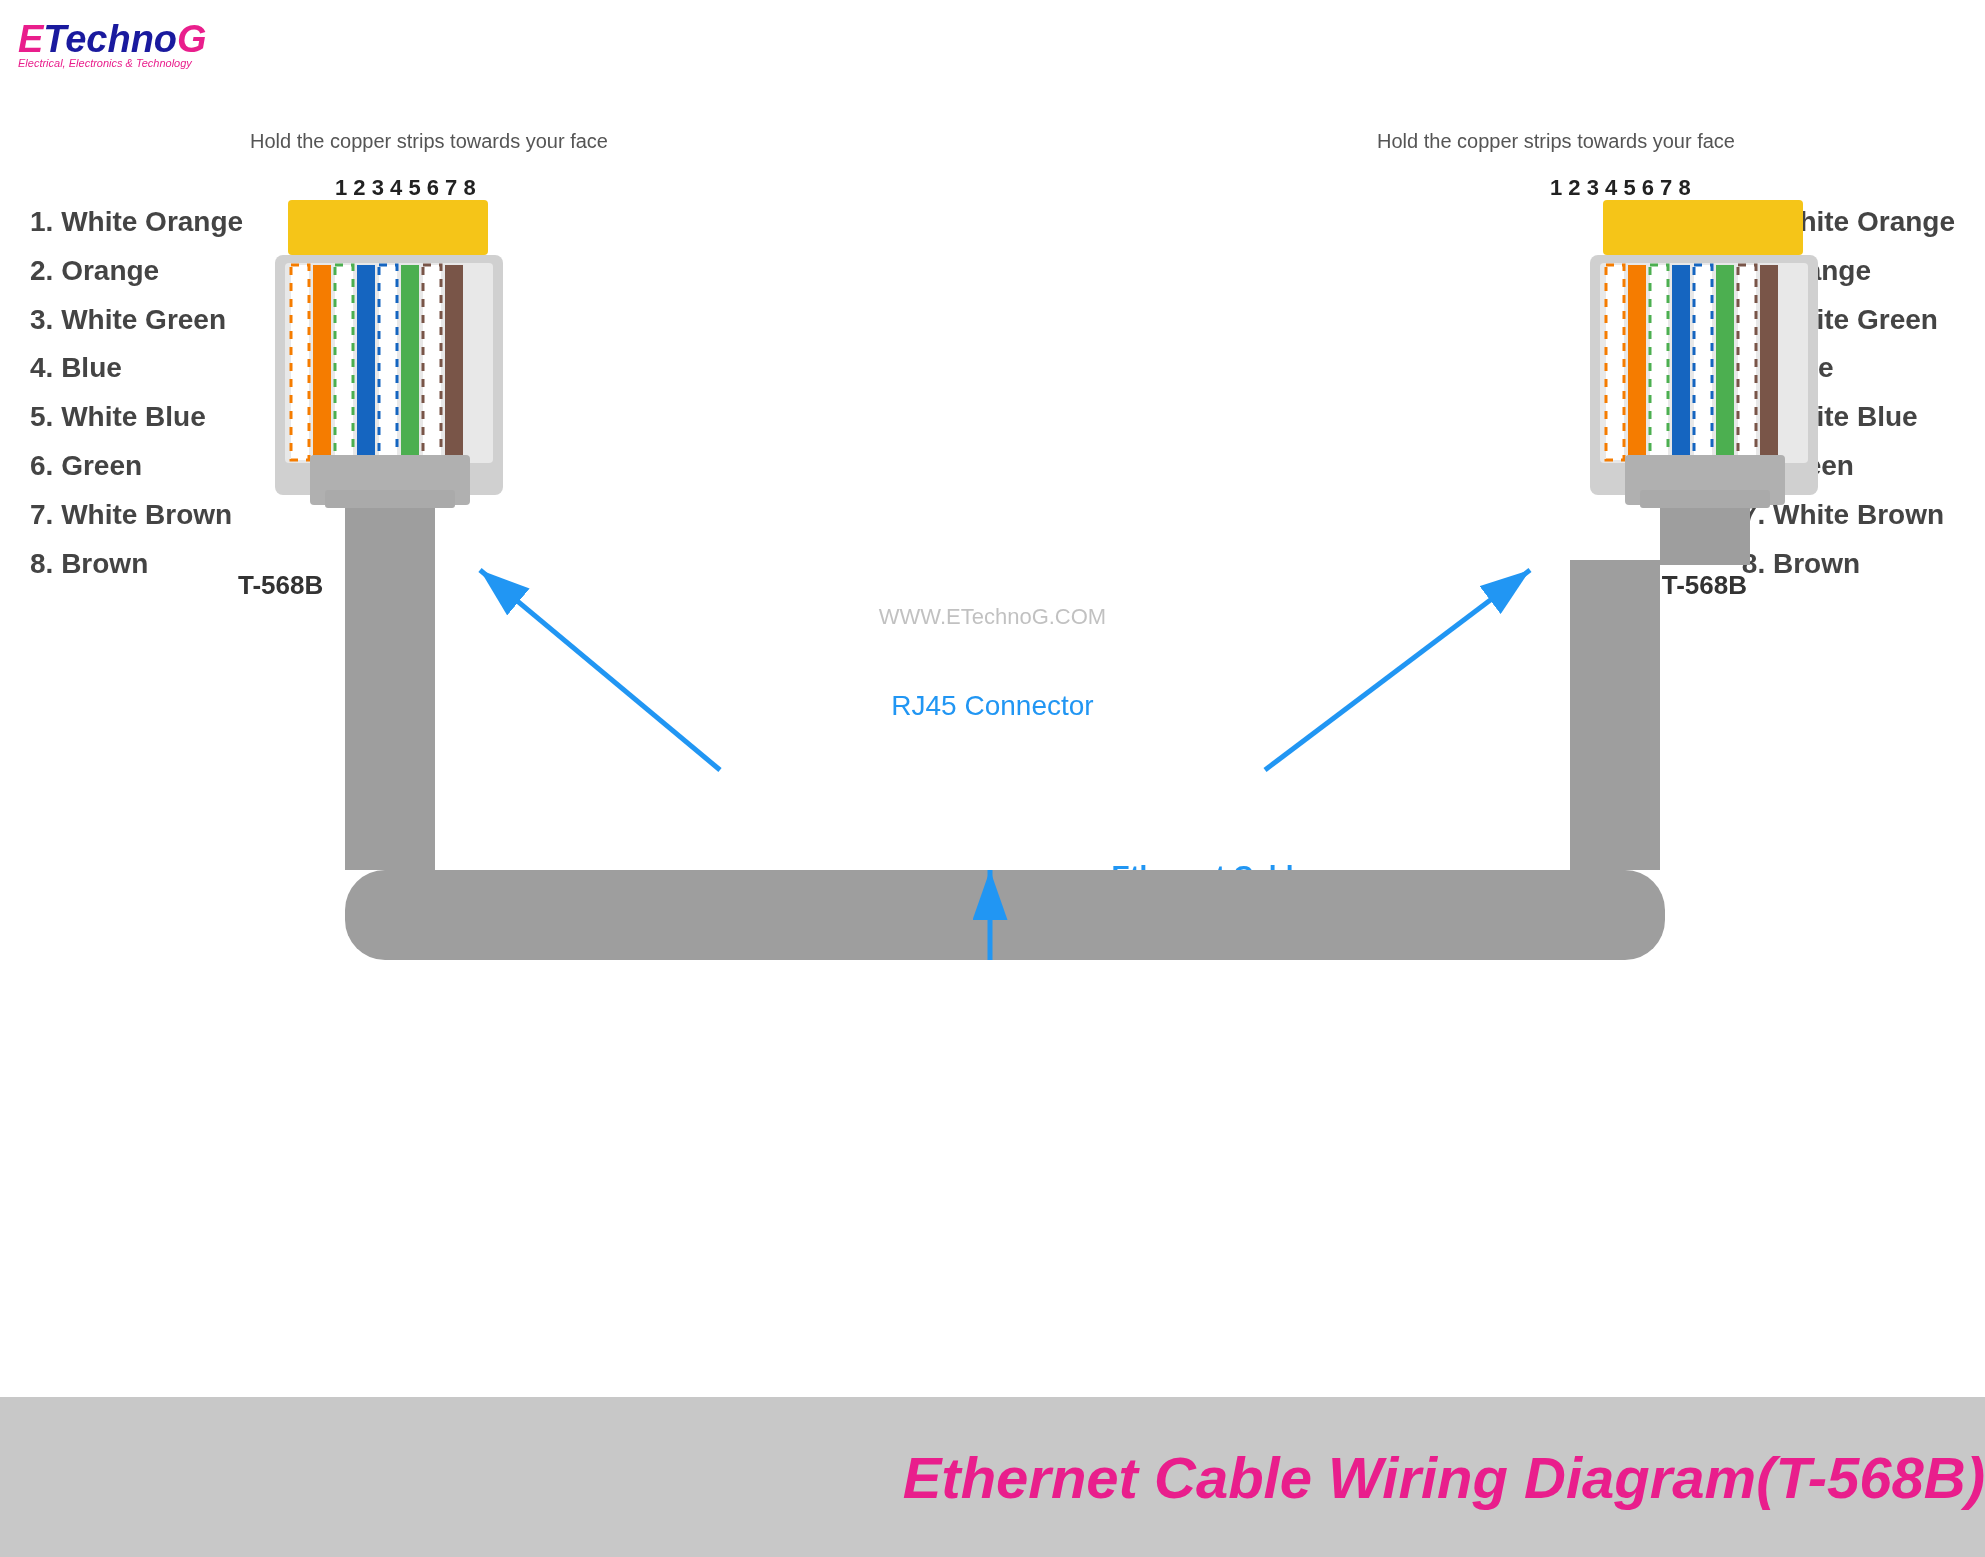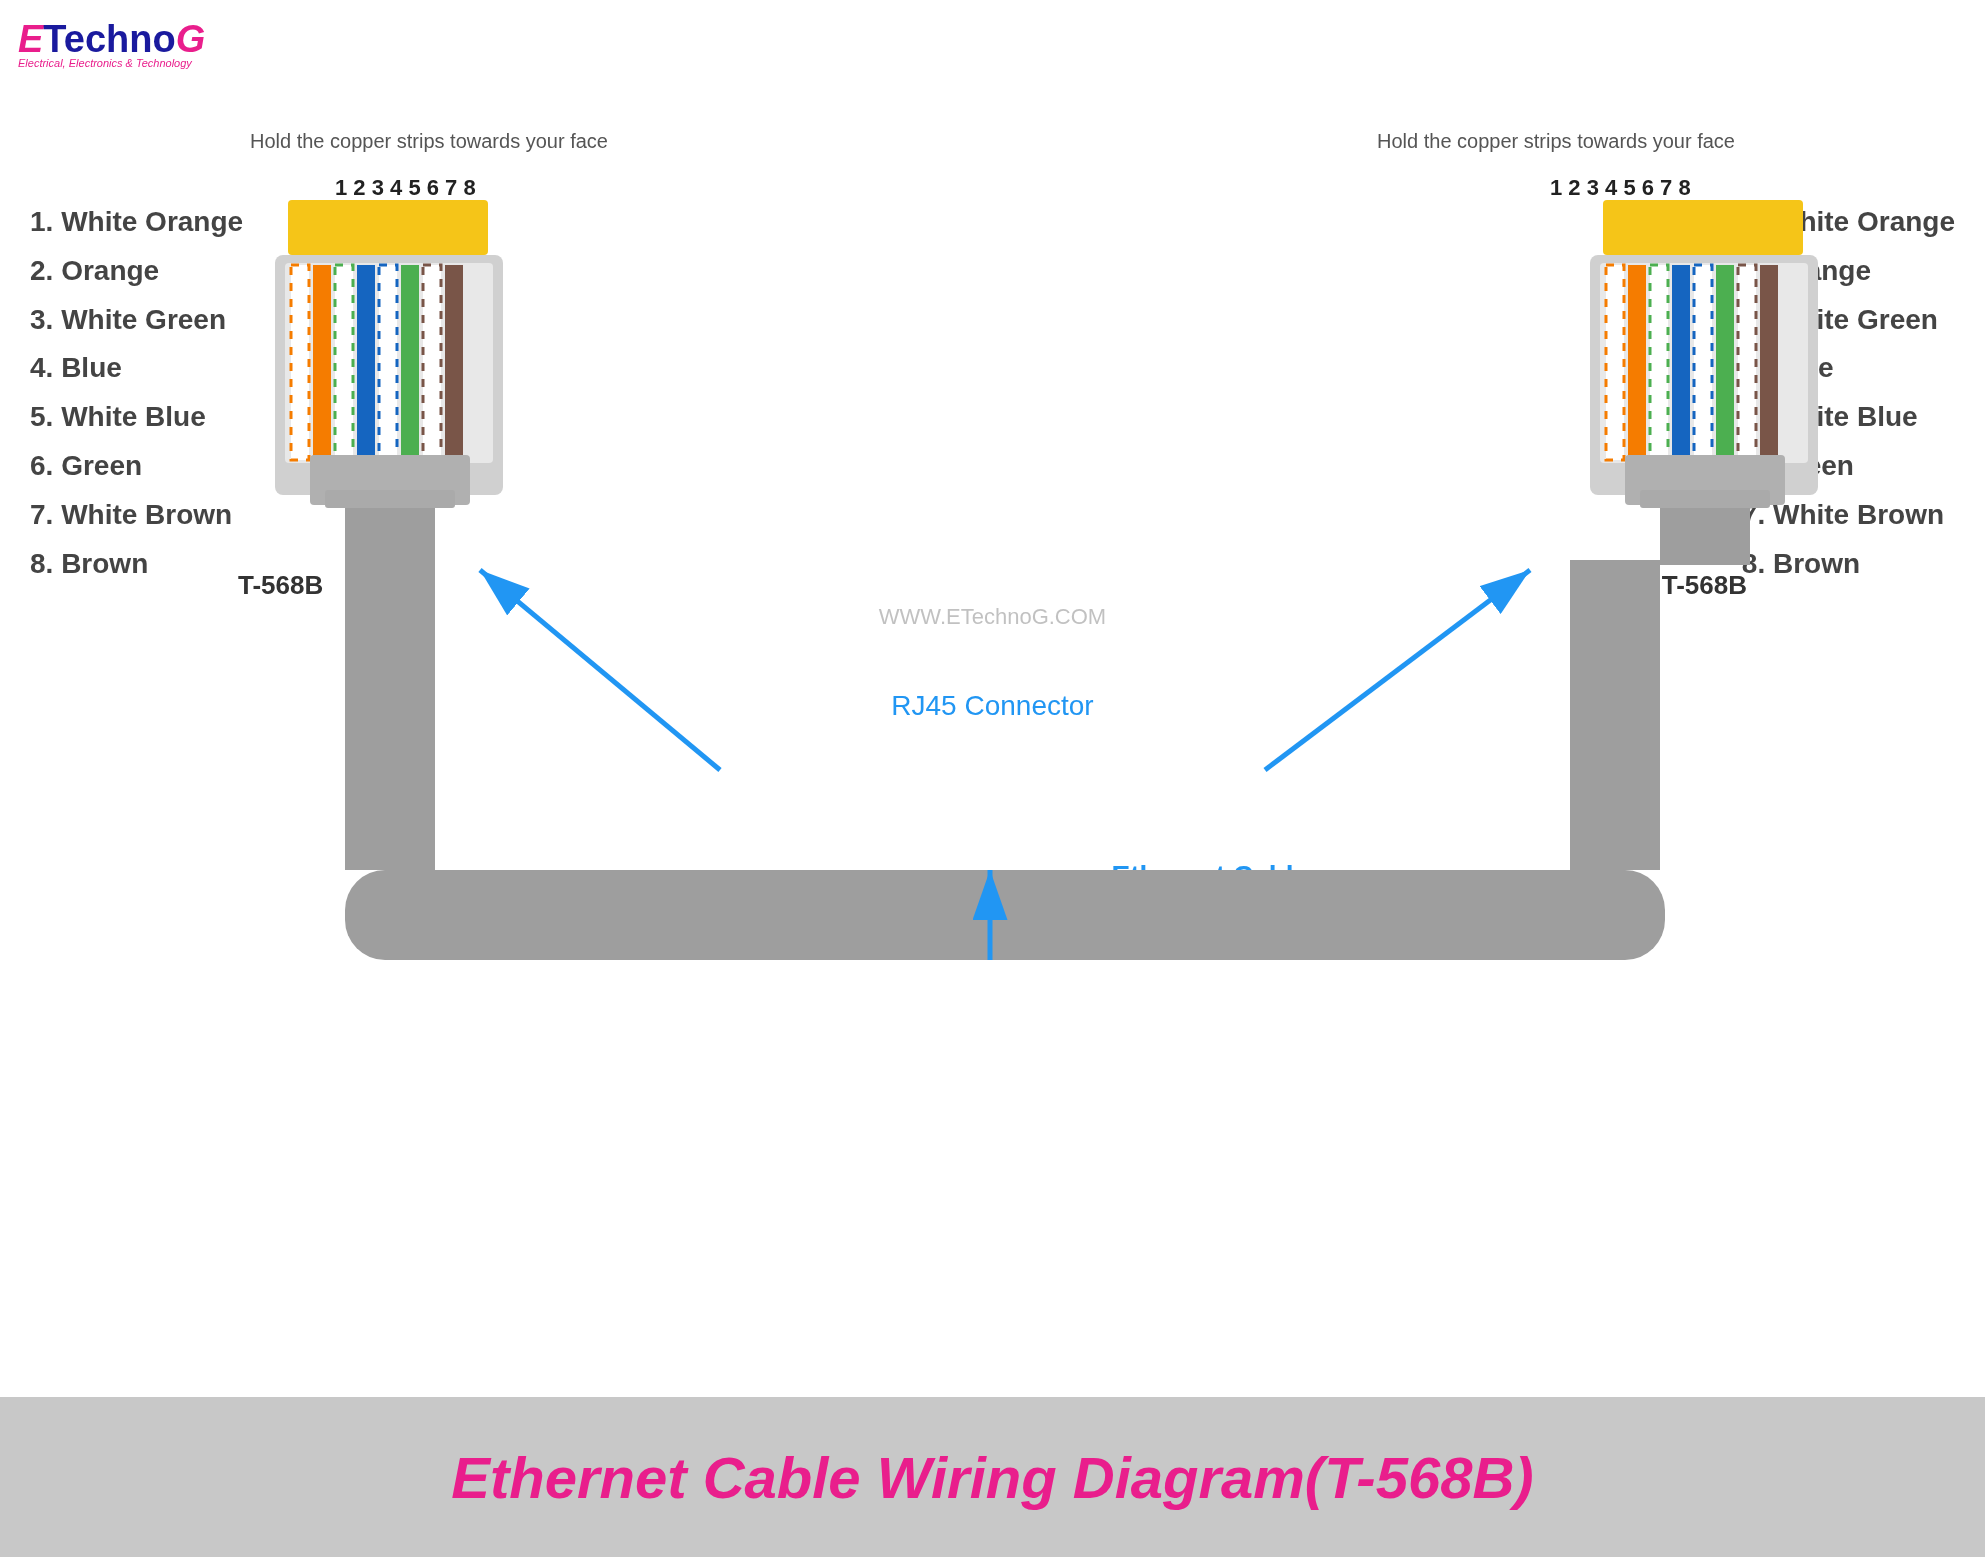--- a/index.html
+++ b/index.html
@@ -12,21 +12,21 @@
       position: relative;
     }
 
     
     .header {
       position: absolute;
       top: 18px;
       left: 18px;
     }
     .logo-e { color: #e91e8c; font-size: 38px; font-weight: bold; font-style: italic; }
-    .logo-techno { color: #1a1a9e; font-size: 38px; font-weight: bold; }
+    .logo-techno { color: #1a1a9e; font-size: 38px; font-weight: bold; font-style: italic; }
     .logo-g { color: #e91e8c; font-size: 38px; font-weight: bold; font-style: italic; }
     .logo-subtitle { color: #e91e8c; font-size: 11px; font-style: italic; margin-top: -4px; }
 
     
     .pin-labels-left {
       position: absolute;
       left: 30px;
       top: 200px;
     }
     .pin-labels-left .pin-item {
@@ -70,21 +70,21 @@
     
     .bottom-banner {
       position: absolute;
       bottom: 0;
       left: 0;
       right: 0;
       height: 160px;
       background: #c8c8c8;
       display: flex;
       align-items: center;
-      justify-content: center;
+      justify-content: flex-end;
     }
     .bottom-banner-text {
       font-size: 58px;
       font-weight: bold;
       font-style: italic;
       color: #e91e8c;
     }
 
     
     .watermark {

